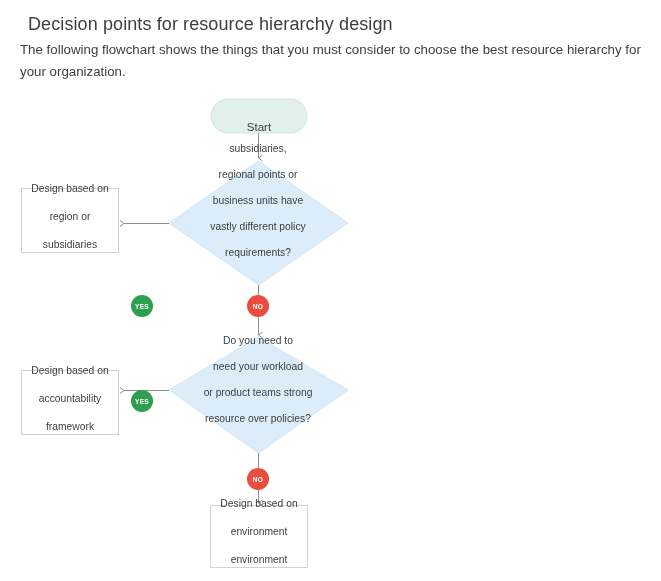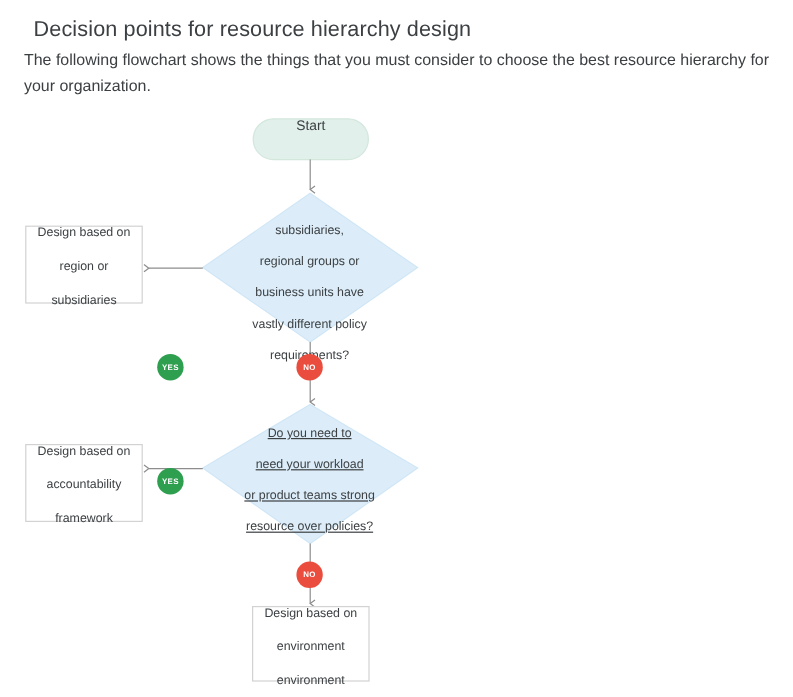--- a/index.html
+++ b/index.html
@@ -55,21 +55,21 @@
     top: 0;
     width: 661px;
     height: 496px;
     display: block;
   }
 
   
   .node-label {
     position: absolute;
     display: flex;
-    align-items: flex-start;
+    align-items: flex-end;
     justify-content: center;
     text-align: center;
     box-sizing: border-box;
     pointer-events: none;
   }
   .node-label span {
     display: block;
     width: 100%;
   }
 
@@ -83,21 +83,21 @@
     font-size: 10.3px;
     line-height: 13px;
     color: #3c4043;
   }
   .decision-label-1 {
     left: 183px; top: 88px;
     width: 150px; height: 86px;
   }
   .decision-label-2 {
     left: 183px; top: 270px;
-    width: 150px; height: 70px; text-decoration: underline;
+    width: 150px; height: 70px;
   }
   .box-label {
     font-size: 10.3px;
     line-height: 14px;
     color: #3c4043;
   }
   .box-label-1 { left: 23px; top: 103px; width: 94px; height: 64px; }
   .box-label-2 { left: 23px; top: 285px; width: 94px; height: 64px; }
   .box-label-3 { left: 212px; top: 420px; width: 94px; height: 62px; }
 
@@ -167,21 +167,21 @@
   </svg>
 
   <div class="node-label start-label">
     <span>Start</span>
   </div>
 
   <div class="node-label decision-label decision-label-1">
     <span>
       <br>
       <span>subsidiaries,</span><br>
-      <span>regional groups or</span><br>
+      <span>regional points or</span><br>
       <span>business units have</span><br>
       <span>vastly different policy</span><br>
       <span>requirements?</span>
     </span>
   </div>
 
   <div class="node-label decision-label decision-label-2">
     <span>
       <span>Do you need to</span><br>
       <span>need your workload</span><br>

